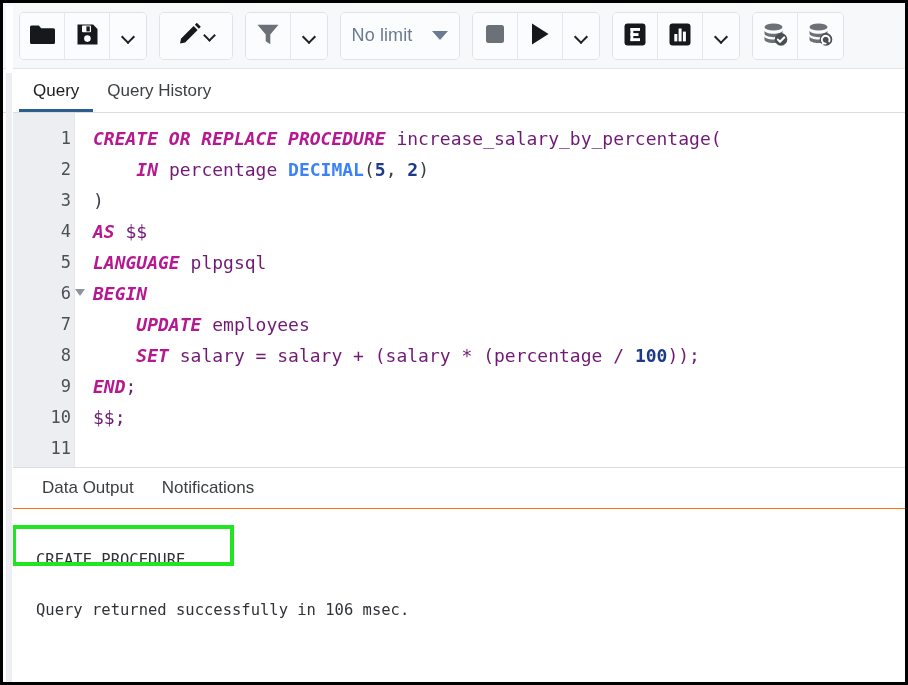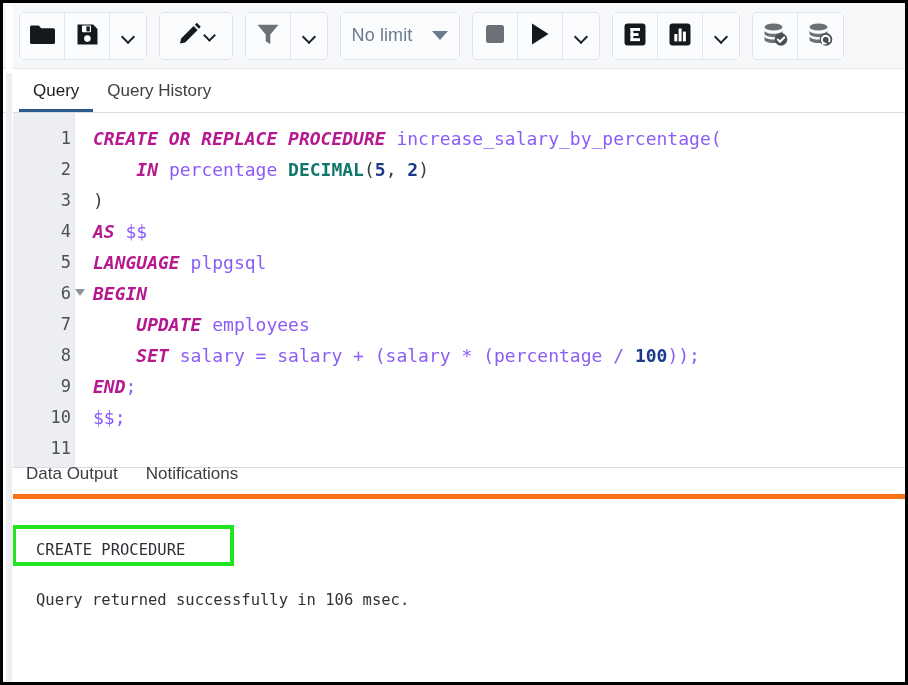--- a/index.html
+++ b/index.html
@@ -193,33 +193,34 @@
     font-family: "DejaVu Sans Mono", monospace;
     font-size: 18px;
     overflow: hidden;
   }
   .cline {
     height: 31px;
     line-height: 31px;
     white-space: pre;
   }
   .kw   { color: #b5188f; font-weight: bold; font-style: italic; }
-  .typ  { color: #0f766e; font-weight: bold; }
+  .typ  { color: #3b82f6; font-weight: bold; }
   .num  { color: #1d3a8a; font-weight: bold; }
-  .pln  { color: #8b5cf6; }
+  .pln  { color: #701a75; }
   .op   { color: #3a3f45; }
 
   
   .out-tabbar {
     display: flex;
     align-items: flex-end;
-    height: 32px;
+    height: 42px;
+    padding-left: 16px;
     background: #ffffff;
     border-top: 1px solid #d9dde2;
-    border-bottom: 5px solid #f97316;
+    border-bottom: 1px solid #f97316;
     flex: 0 0 auto;
     box-sizing: border-box;
     margin-left: 9px;
   }
   .out-tab {
     font-size: 17px;
     color: #3c4043;
     padding: 0 14px 9px 14px;
     cursor: pointer;
     border-bottom: 3px solid transparent;

